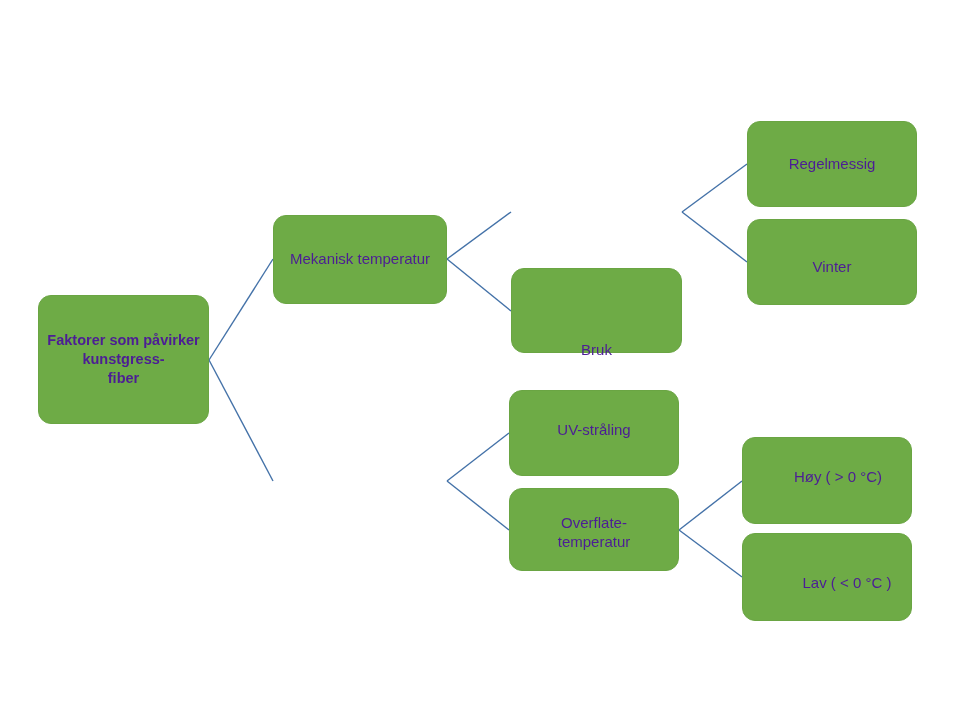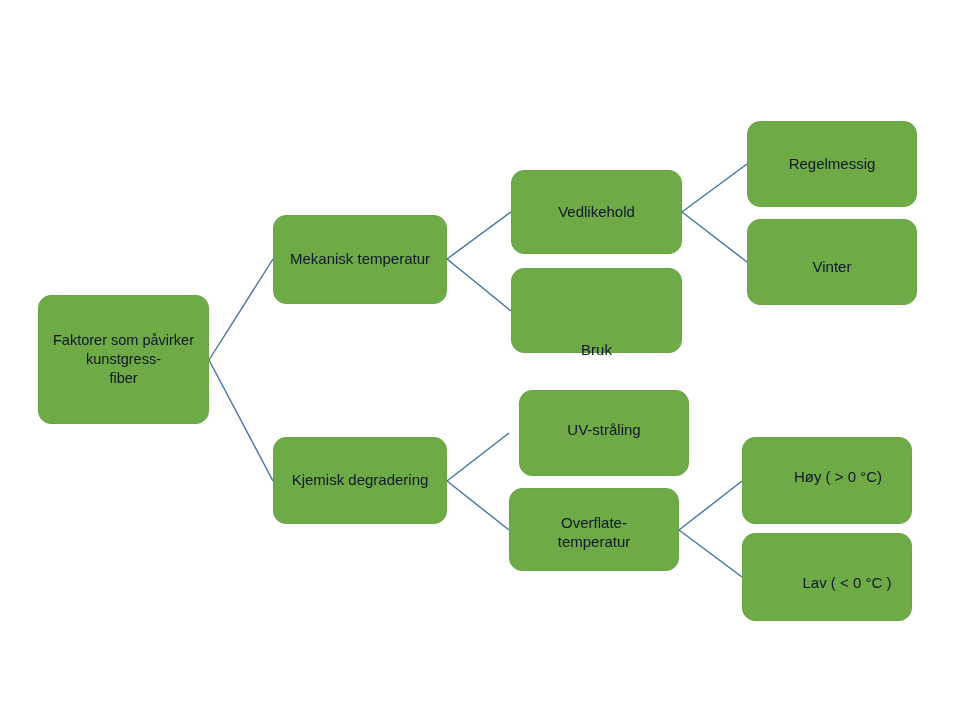--- a/index.html
+++ b/index.html
@@ -28,39 +28,39 @@
   .node {
     position: absolute;
     box-sizing: border-box;
     background: #6EAB46;
     border: 1px solid #6aa543;
     border-radius: 13px;
     display: flex;
     align-items: center;
     justify-content: center;
     text-align: center;
-    color: #0f172a;
+    color: #4c1d95;
     font-size: 15px;
     line-height: 1.25;
     z-index: 2;
   }
   .node .label {
     display: block;
     width: 100%;
     padding: 0 8px;
     box-sizing: border-box;
     white-space: pre-line;
   }
   
   #node-root {
     left: 38px;
     top: 295px;
     width: 171px;
     height: 129px;
-    font-weight: normal;
+    font-weight: bold;
     font-size: 14.5px;
     line-height: 1.3;
   }
   
   #node-mekanisk {
     left: 273px;
     top: 215px;
     width: 174px;
     height: 89px;
   }
@@ -83,21 +83,20 @@
     width: 171px;
     height: 85px;
     align-items: flex-end;
   }
   
   #node-uv {
     left: 509px;
     top: 390px;
     width: 170px;
     height: 86px;
-    margin-left: 10px;
   }
   #node-overflate {
     left: 509px;
     top: 488px;
     width: 170px;
     height: 83px;
   }
   
   #node-regelmessig {
     left: 747px;
@@ -160,27 +159,21 @@
   <div class="node" id="node-root">
     <span class="label">Faktorer som påvirker
 kunstgress-
 fiber</span>
   </div>
 
   <div class="node" id="node-mekanisk">
     <span class="label">Mekanisk  temperatur</span>
   </div>
 
-  <div class="node" id="node-kjemisk">
-    <span class="label">Kjemisk degradering</span>
-  </div>
-
-  <div class="node" id="node-vedlikehold">
-    <span class="label">Vedlikehold</span>
-  </div>
+
 
   <div class="node" id="node-bruk">
     <span class="label">Bruk</span>
   </div>
 
   <div class="node" id="node-uv">
     <span class="label">UV-stråling</span>
   </div>
 
   <div class="node" id="node-overflate">

